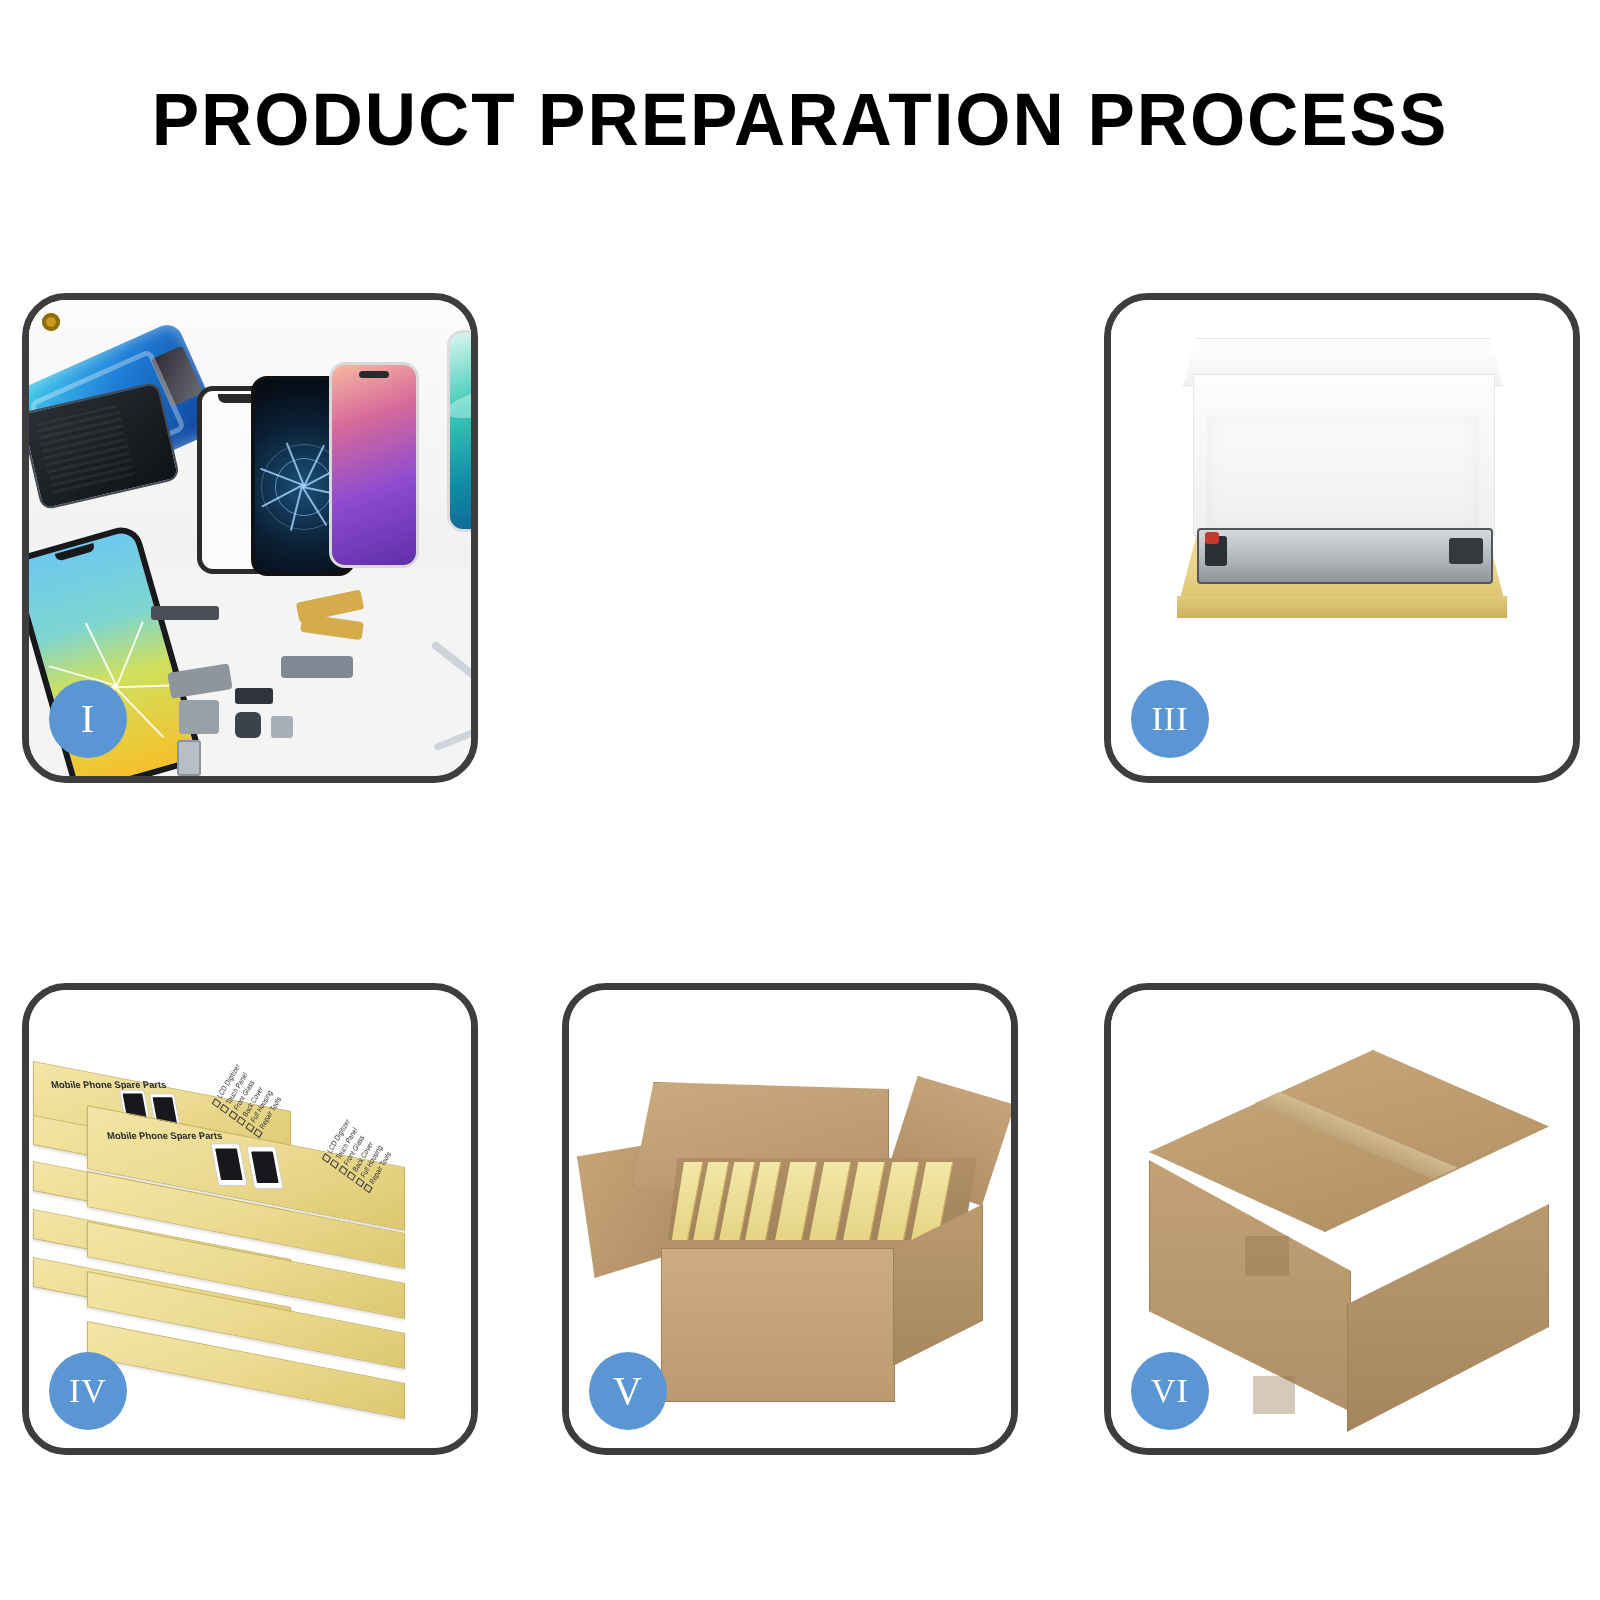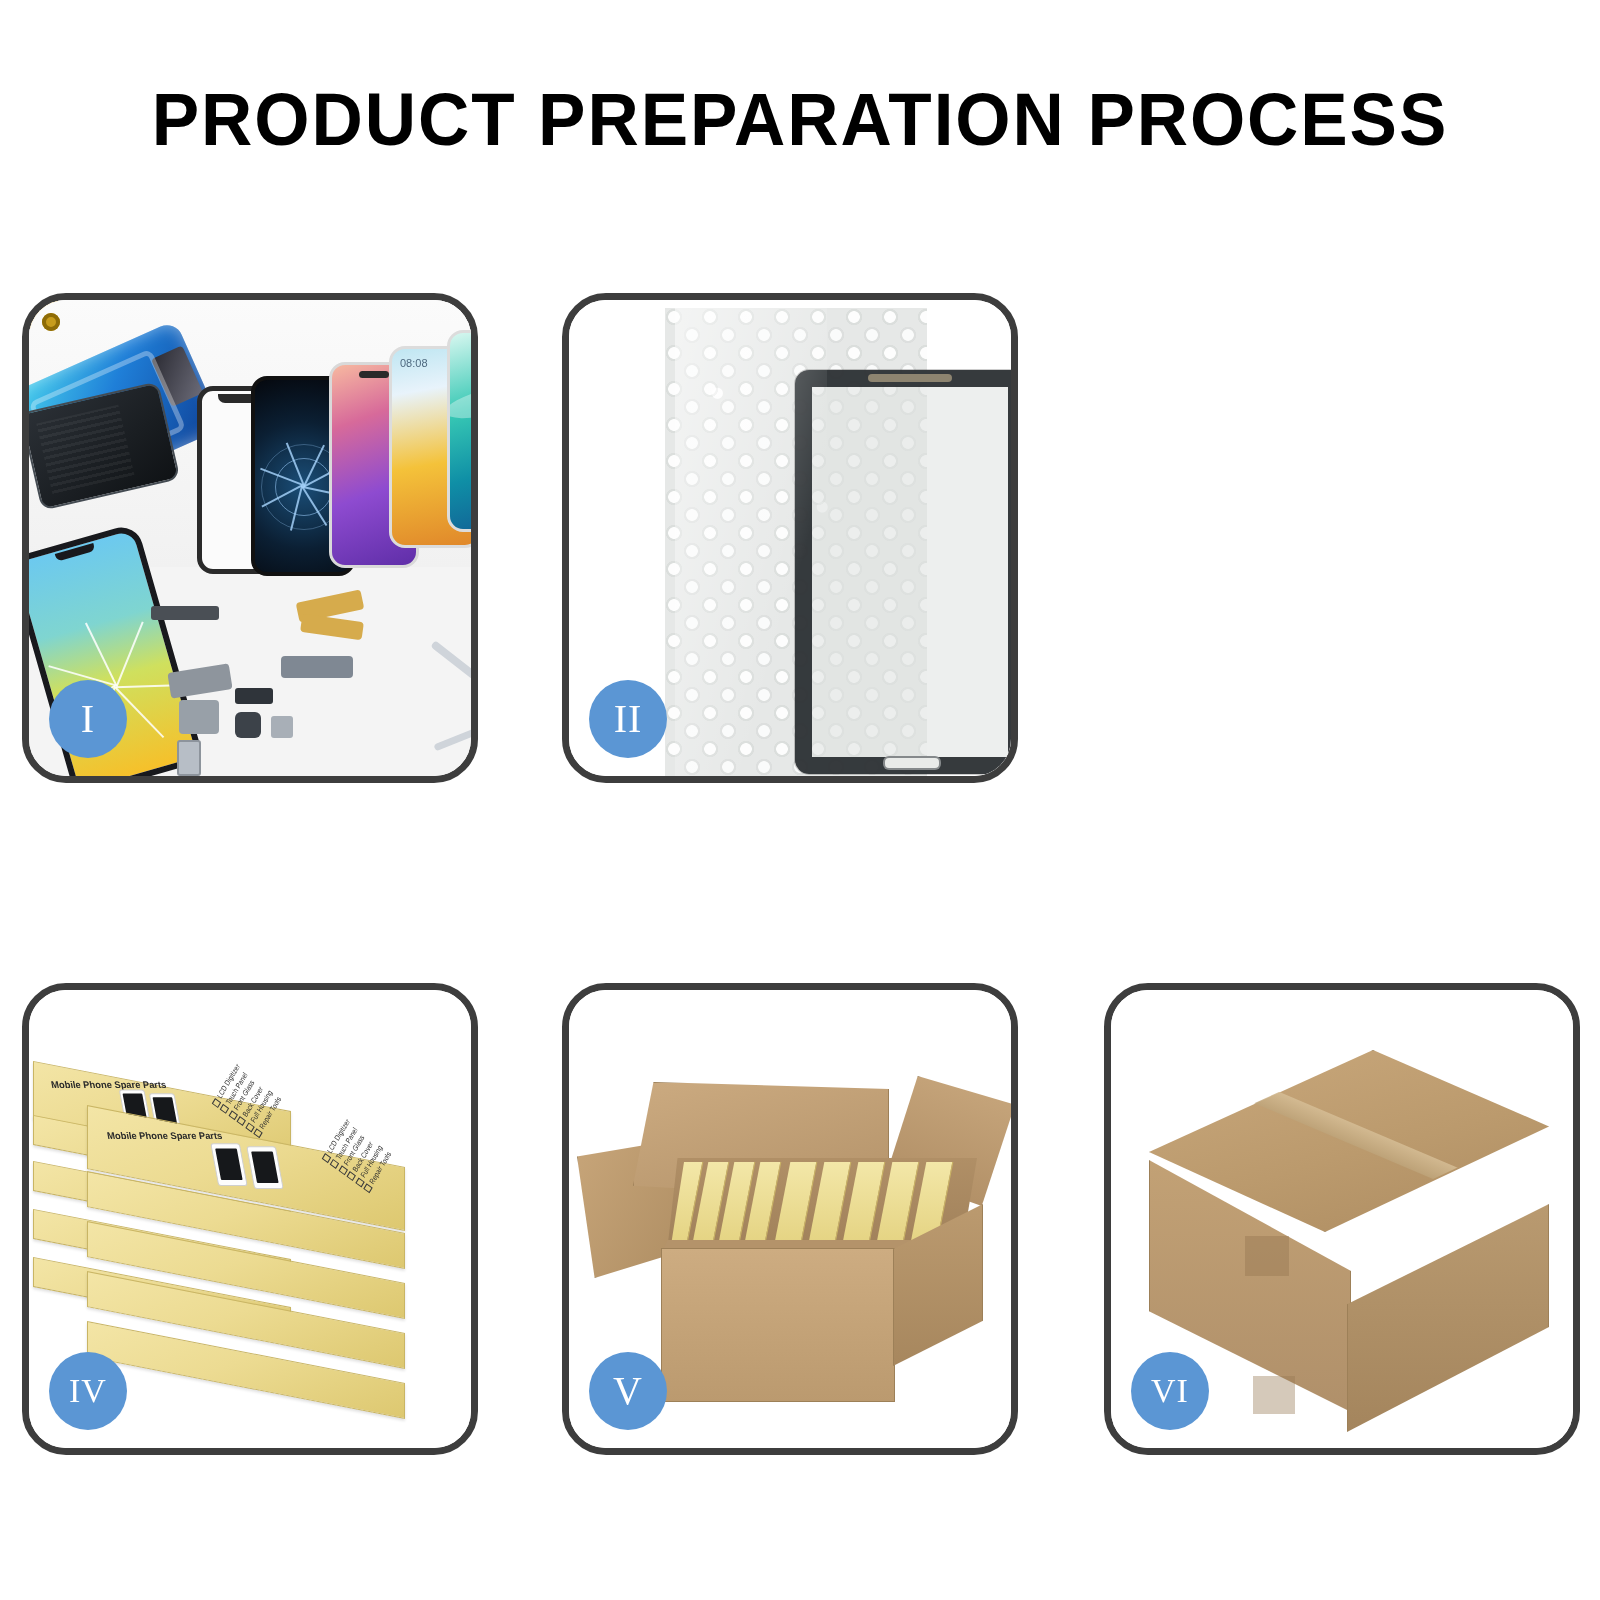--- a/index.html
+++ b/index.html
@@ -428,23 +428,20 @@
             <i style="transform:rotate(58deg)"></i>
           <i style="transform:rotate(104deg)"></i>
             <i style="transform:rotate(152deg)"></i>
           <i style="transform:rotate(201deg)"></i>
             <i style="transform:rotate(248deg)"></i>
           <i style="transform:rotate(296deg)"></i>
             <i style="transform:rotate(332deg)"></i>
         </div>
       </div>
       <div class="ph purple"></div>
-      <div class="ph orange">
-          <span class="t">08:08</span>
-        </div>
       <div class="ph teal"></div>
       <div class="ph broken">
         <div class="shatter">
           <i style="transform:rotate(14deg)"></i>
             <i style="transform:rotate(62deg)"></i>
           <i style="transform:rotate(118deg)"></i>
             <i style="transform:rotate(165deg)"></i>
           <i style="transform:rotate(212deg)"></i>
             <i style="transform:rotate(260deg)"></i>
           <i style="transform:rotate(308deg)"></i>
@@ -463,34 +460,33 @@
       <div class="part btn1"></div>
       <div class="part btn2"></div>
       <div class="backcase"></div>
       <div class="cloth"></div>
       <div class="part tweezer"></div>
       <div class="part tweezer2"></div>
     </div>
     <div class="badge">I</div>
   </div>
 
-  <div class="panel p2">
-    <div class="stage bw-stage">
-      <div class="bw-sheet">
-        <div class="bw-bubbles"></div>
-        <div class="bw-glass">
-          <div class="ear"></div>
-          <div class="home"></div>
-        </div>
-        <div class="bw-glare"></div>
-      </div>
+
+  <div class="panel p3">
+    <div class="stage box3">
+      <div class="b3-lid"></div>
+      <div class="b3-back"></div>
+      <div class="b3-foam"></div>
+      <div class="b3-tray"></div>
+      <div class="b3-item"></div>
+      <div class="b3-dot"></div>
+      <div class="b3-tray-front"></div>
     </div>
-    <div class="badge">II</div>
+    <div class="badge small">III</div>
   </div>
-
 
   <div class="panel p4">
     <div class="stage stack">
 
       <div class="sbox" style="left:4px;top:96px;width:256px;height:56px;transform:skewY(11deg);">
         <div class="lbl" style="left:16px;top:14px;transform:rotate(-11deg);">Mobile Phone Spare Parts</div>
         <div class="miniph" style="left:88px;top:8px;width:24px;height:34px;transform:rotate(-11deg);">
             <i></i>
           </div>
         <div class="miniph" style="left:118px;top:6px;width:24px;height:34px;transform:rotate(-11deg);">

